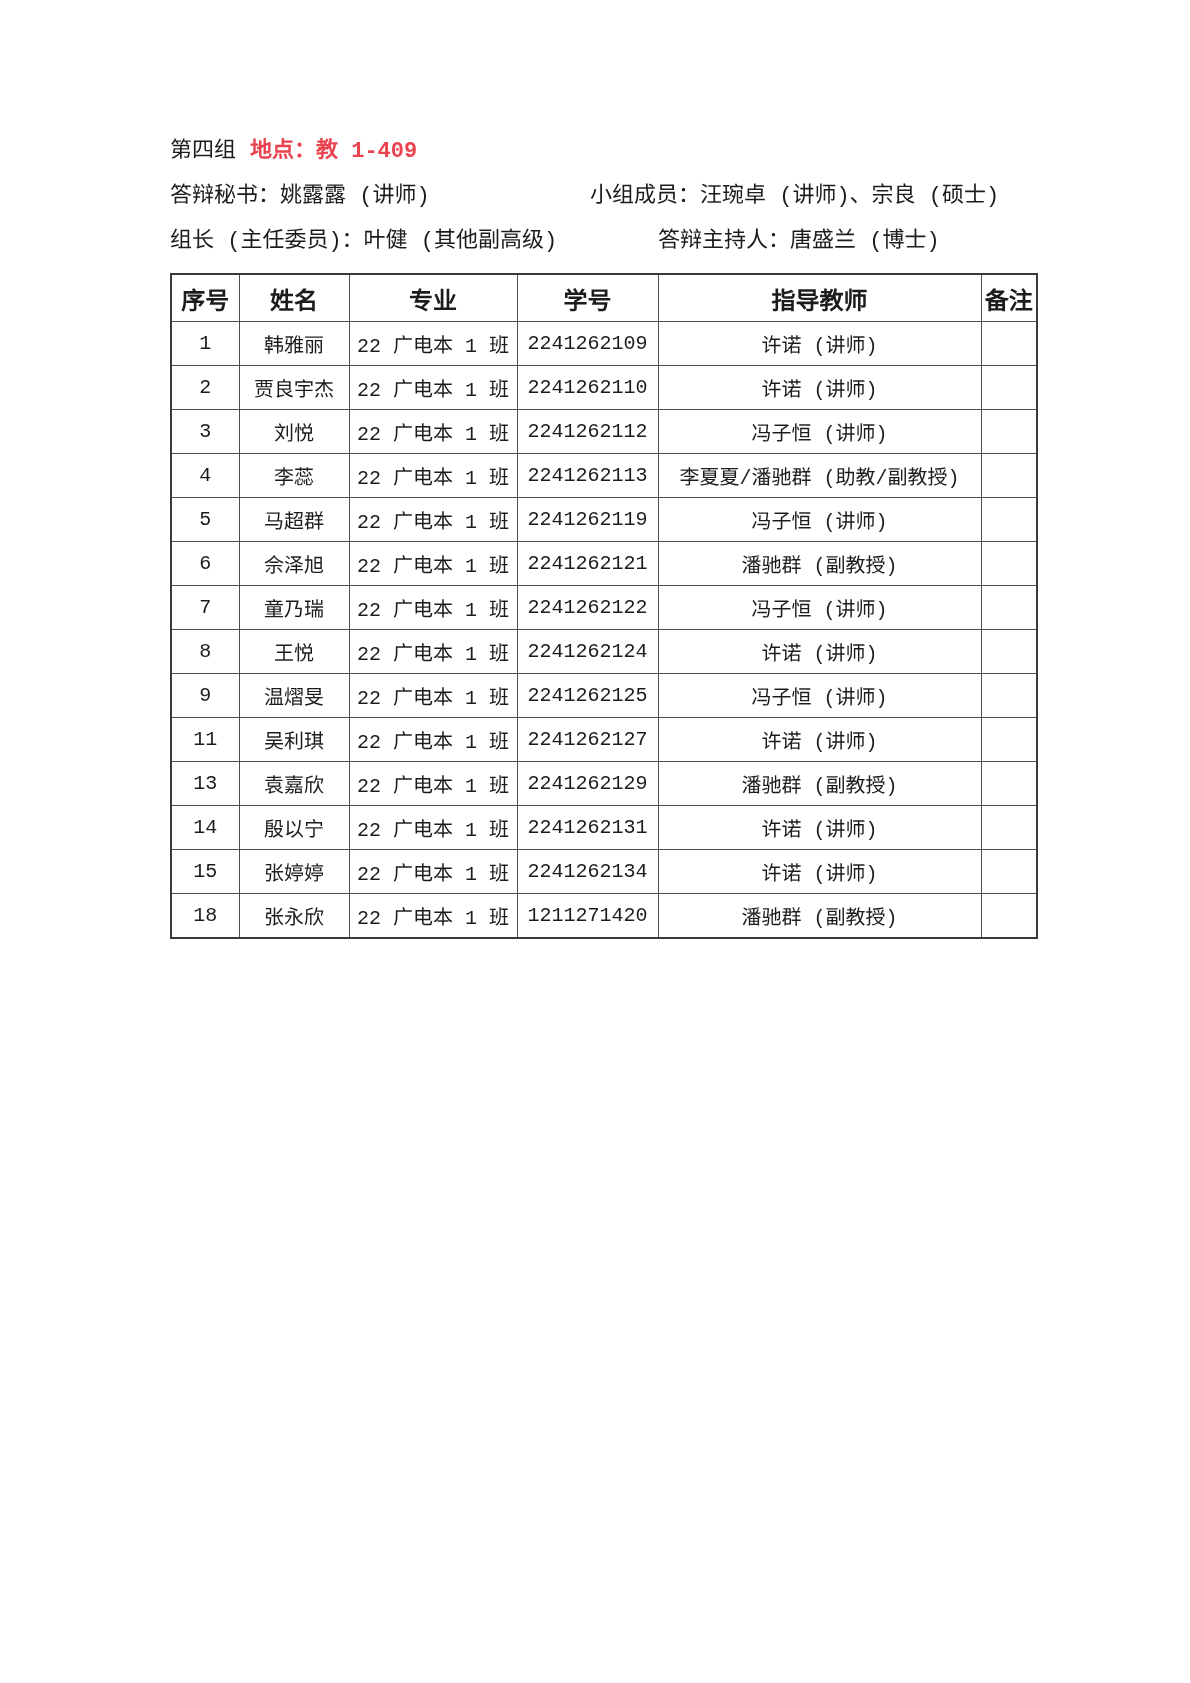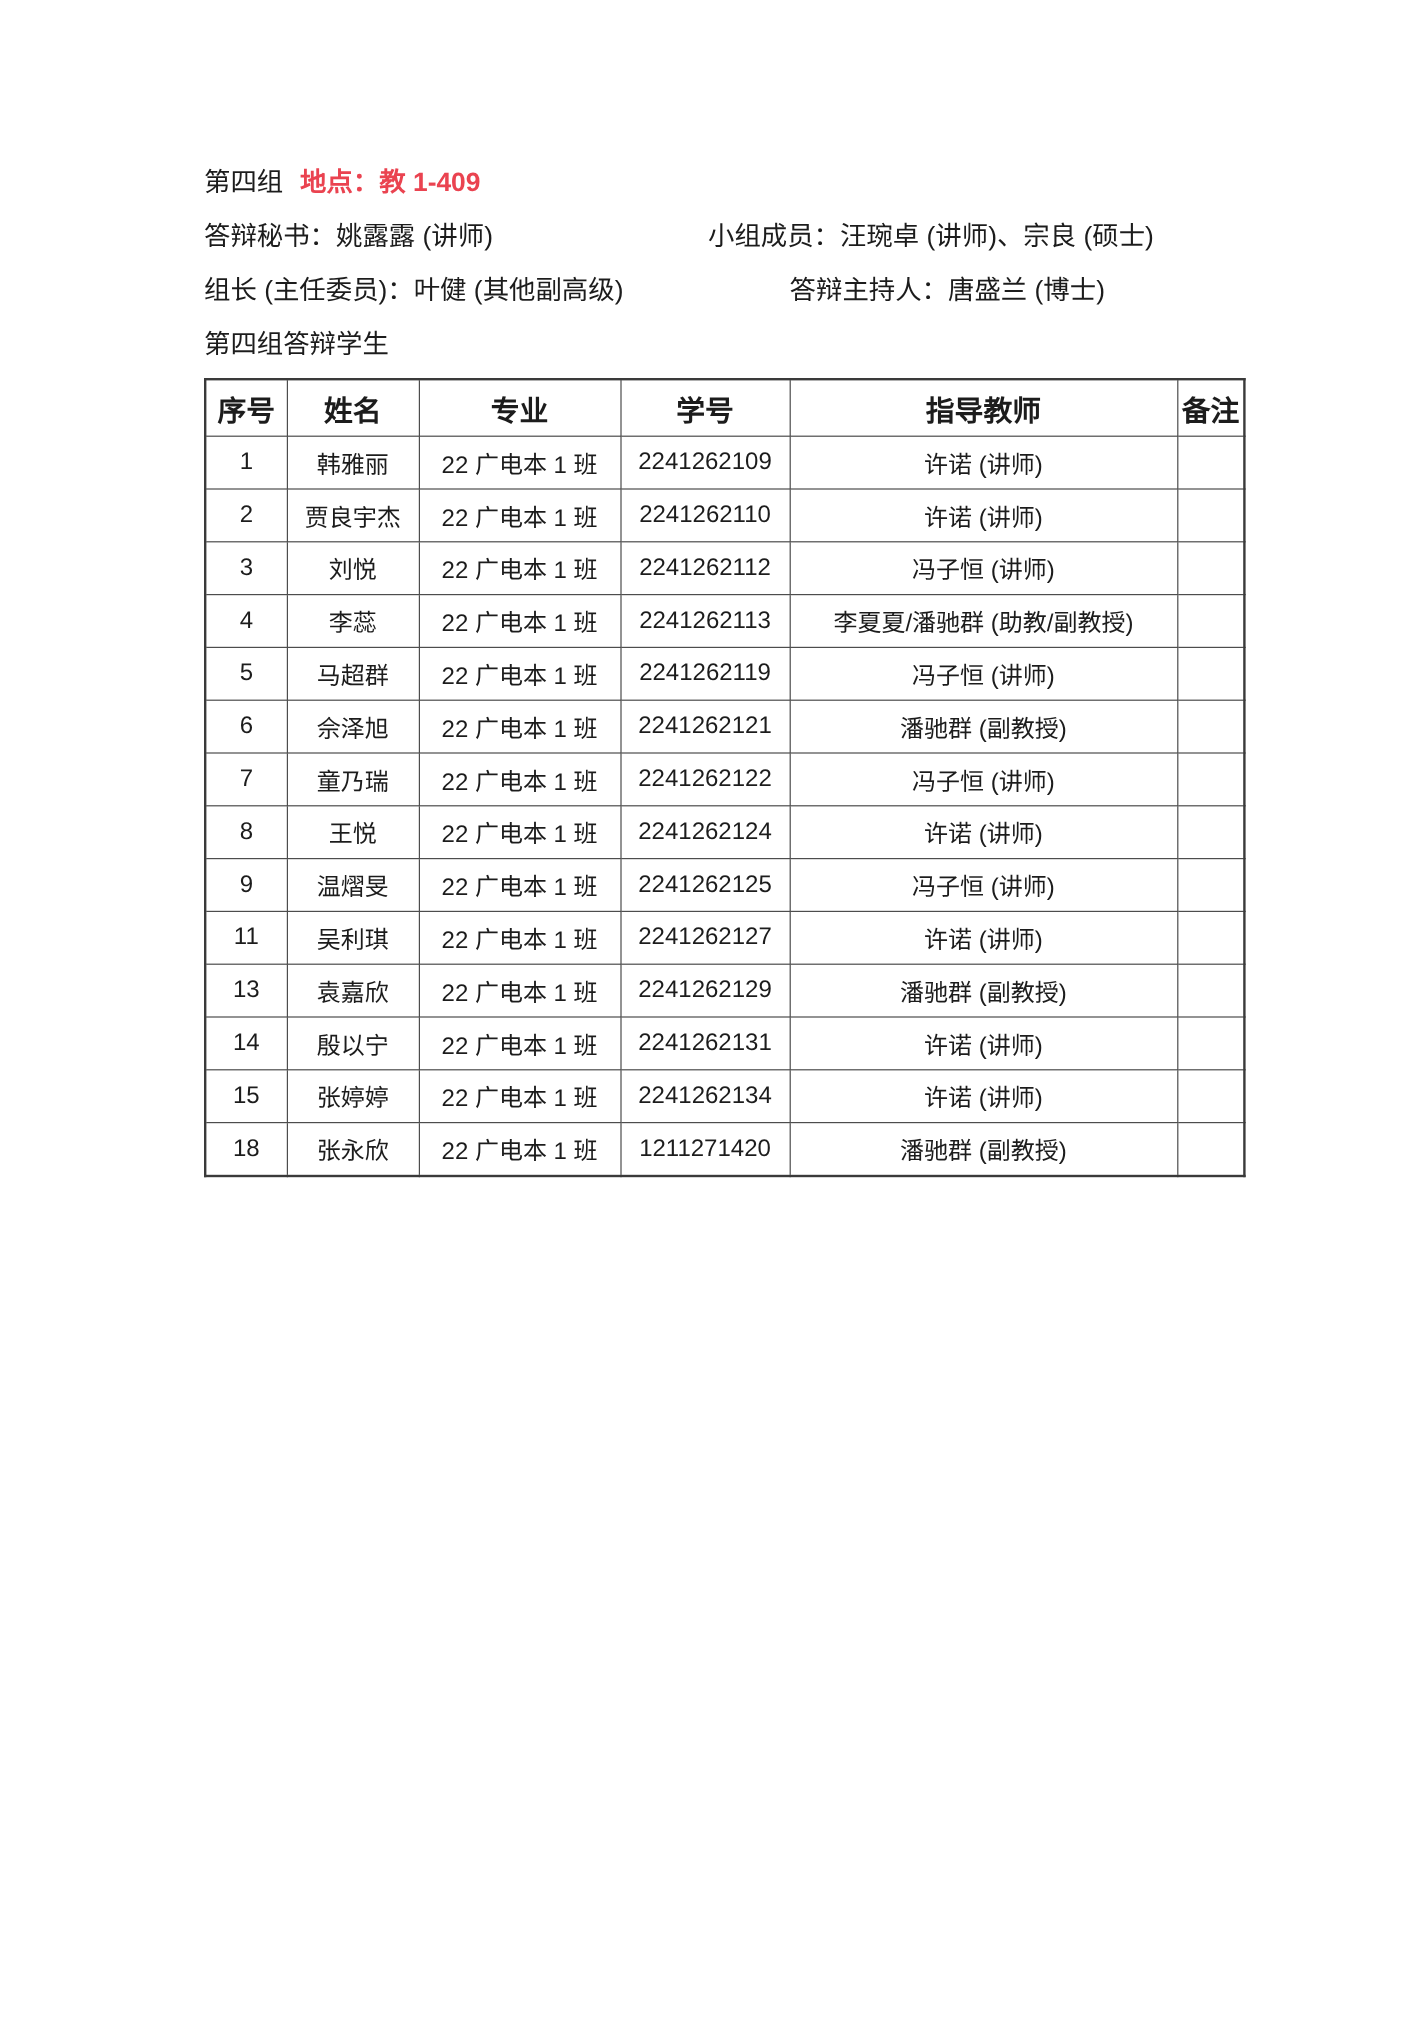--- a/index.html
+++ b/index.html
@@ -5,21 +5,21 @@
   html, body {
     margin: 0;
     padding: 0;
     background: #ffffff;
   }
   .page {
     position: relative;
     width: 1070px;
     height: 1683px;
     background: #ffffff;
-    font-family: Liberation Sans, sans-serif;
+    font-family: Liberation Mono, monospace;
     color: #1c1c1c;
     box-sizing: border-box;
     padding: 138px 0 0 170px;
     overflow: hidden;
   }
   .hline {
     position: relative;
     width: 870px;
     font-size: 22px;
     line-height: 28px;
@@ -73,21 +73,20 @@
   <div class="hline">
     <span>答辩秘书：姚露露 (讲师)</span>
     <span class="right-seg-b">小组成员：汪琬卓 (讲师)、宗良 (硕士)</span>
   </div>
 
   <div class="hline">
     <span>组长 (主任委员)：叶健 (其他副高级)</span>
     <span class="right-seg-a">答辩主持人：唐盛兰 (博士)</span>
   </div>
 
-  <div class="caption">第四组答辩学生</div>
 
   <table class="roster">
     <colgroup>
       <col style="width:68px">
       <col style="width:110px">
       <col style="width:168px">
       <col style="width:141px">
       <col style="width:323px">
       <col style="width:56px">
     </colgroup>

